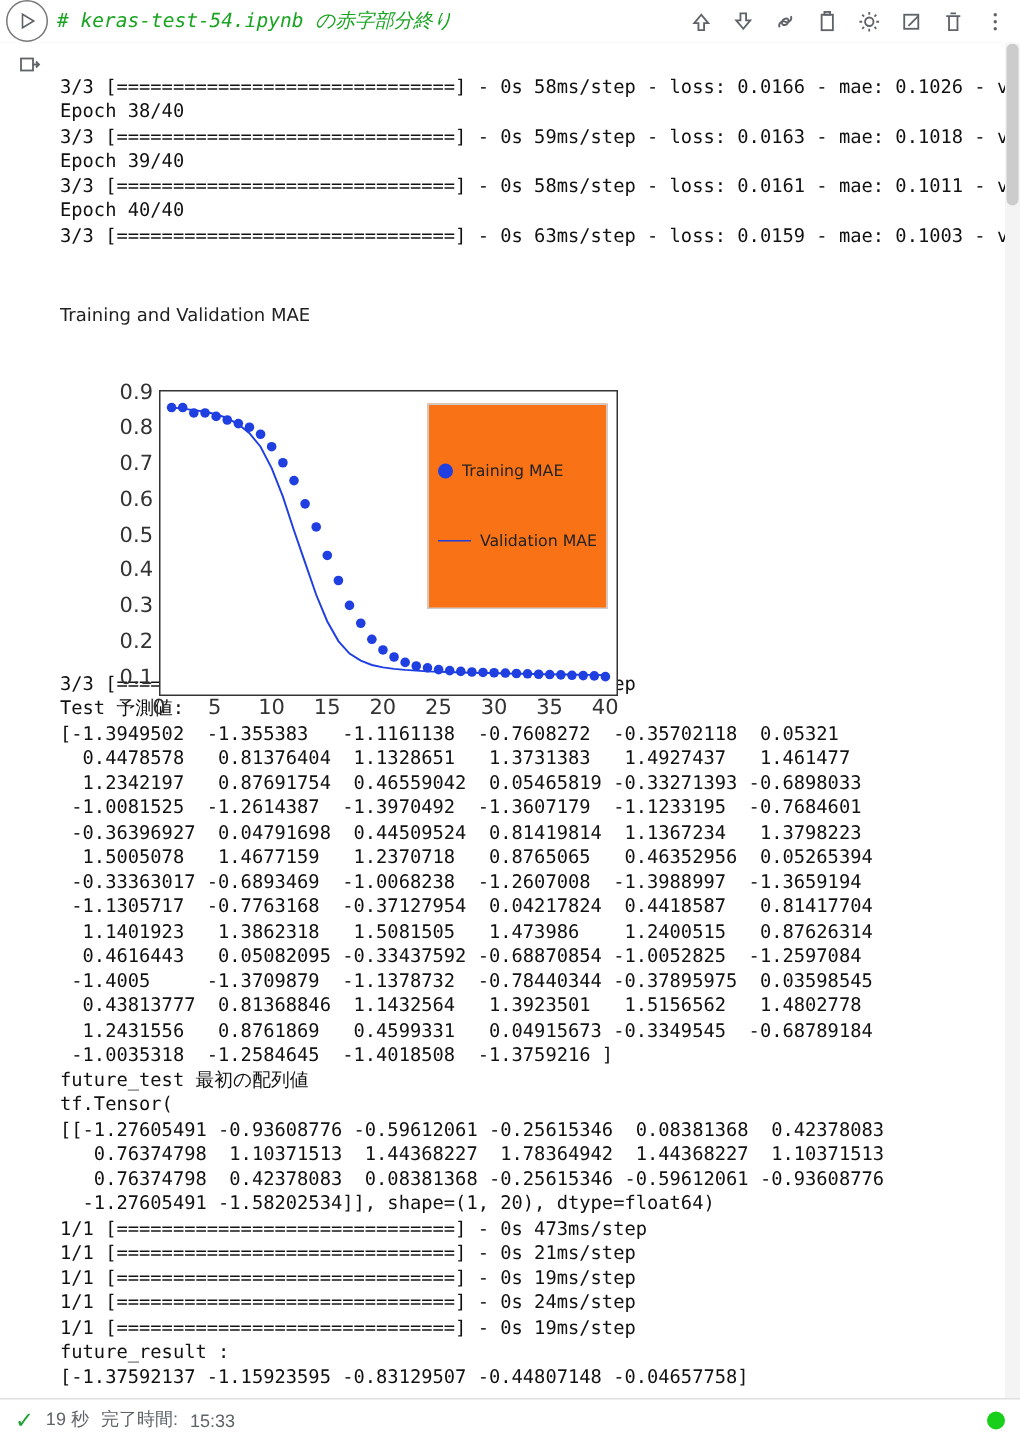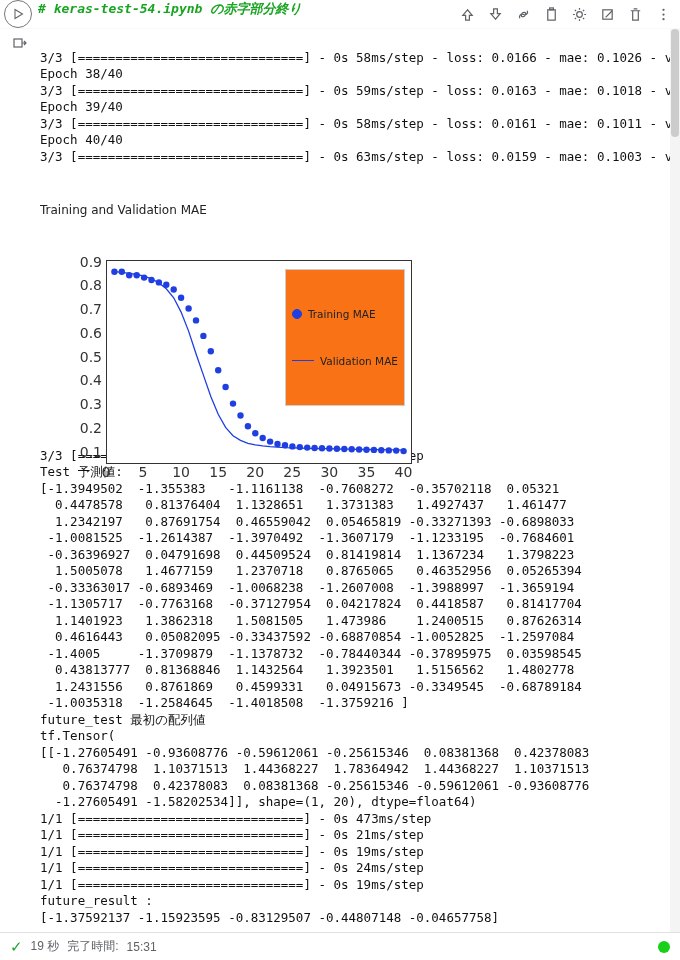--- a/index.html
+++ b/index.html
@@ -11,24 +11,24 @@
     font-size: 13px;
     color: #111;
     background: #fff;
     overflow: hidden;
   }
   .container { display: flex; flex-direction: column; height: 100%; }
 
   
   .top {
     display: flex;
+    align-items: center;
     padding: 0 6px 0 4px;
     border-bottom: 1px solid rgba(0,0,0,.02);
     height: 28px;
-    font-weight: bold;
   }
   .run-button {
     width: 26px; height: 26px;
     border-radius: 50%;
     border: 1px solid #777;
     background: #fff;
     display: flex; align-items: center; justify-content: center;
     margin-right: 6px;
     cursor: pointer;
     font-size: 12px;
@@ -336,16 +336,16 @@
 
     <div class="scroll-track">
       <div class="scroll-thumb"></div>
     </div>
   </div>
 
   <div class="status-bar">
     <span class="check">✓</span>
     <span>19 秒</span>
     <span>完了時間:</span>
-    <span>15:31</span>
+    <span>15:33</span>
     <span class="status-dot"></span>
   </div>
 </div>
 
 </body></html>

